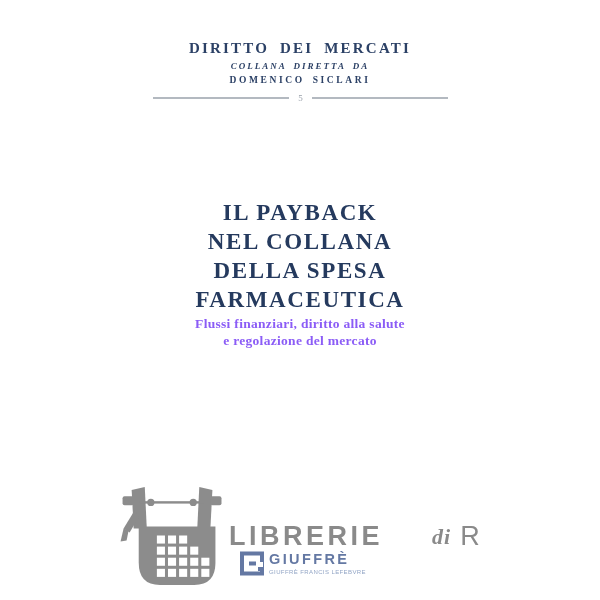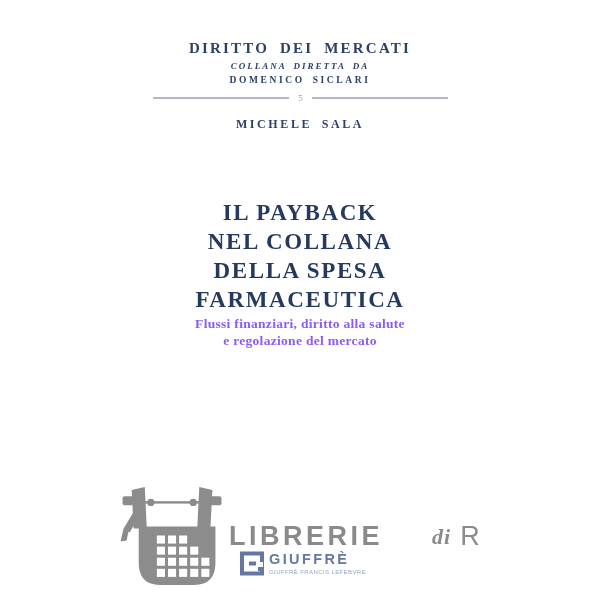--- a/index.html
+++ b/index.html
@@ -63,21 +63,20 @@
     <div class="series-collana">COLLANA DIRETTA DA</div>
     <div class="series-director">DOMENICO SICLARI</div>
   </div>
 
   <div class="rule-row">
     <div class="rule-seg"></div>
     <span class="rule-num">5</span>
     <div class="rule-seg"></div>
   </div>
 
-  <div class="author">MICHELE SALA</div>
 
   <div class="title-block">
     <div>IL PAYBACK</div>
     <div>NEL COLLANA</div>
     <div>DELLA SPESA</div>
     <div>FARMACEUTICA</div>
   </div>
 
   <div class="subtitle-block">
     <div>Flussi finanziari, diritto alla salute</div>

